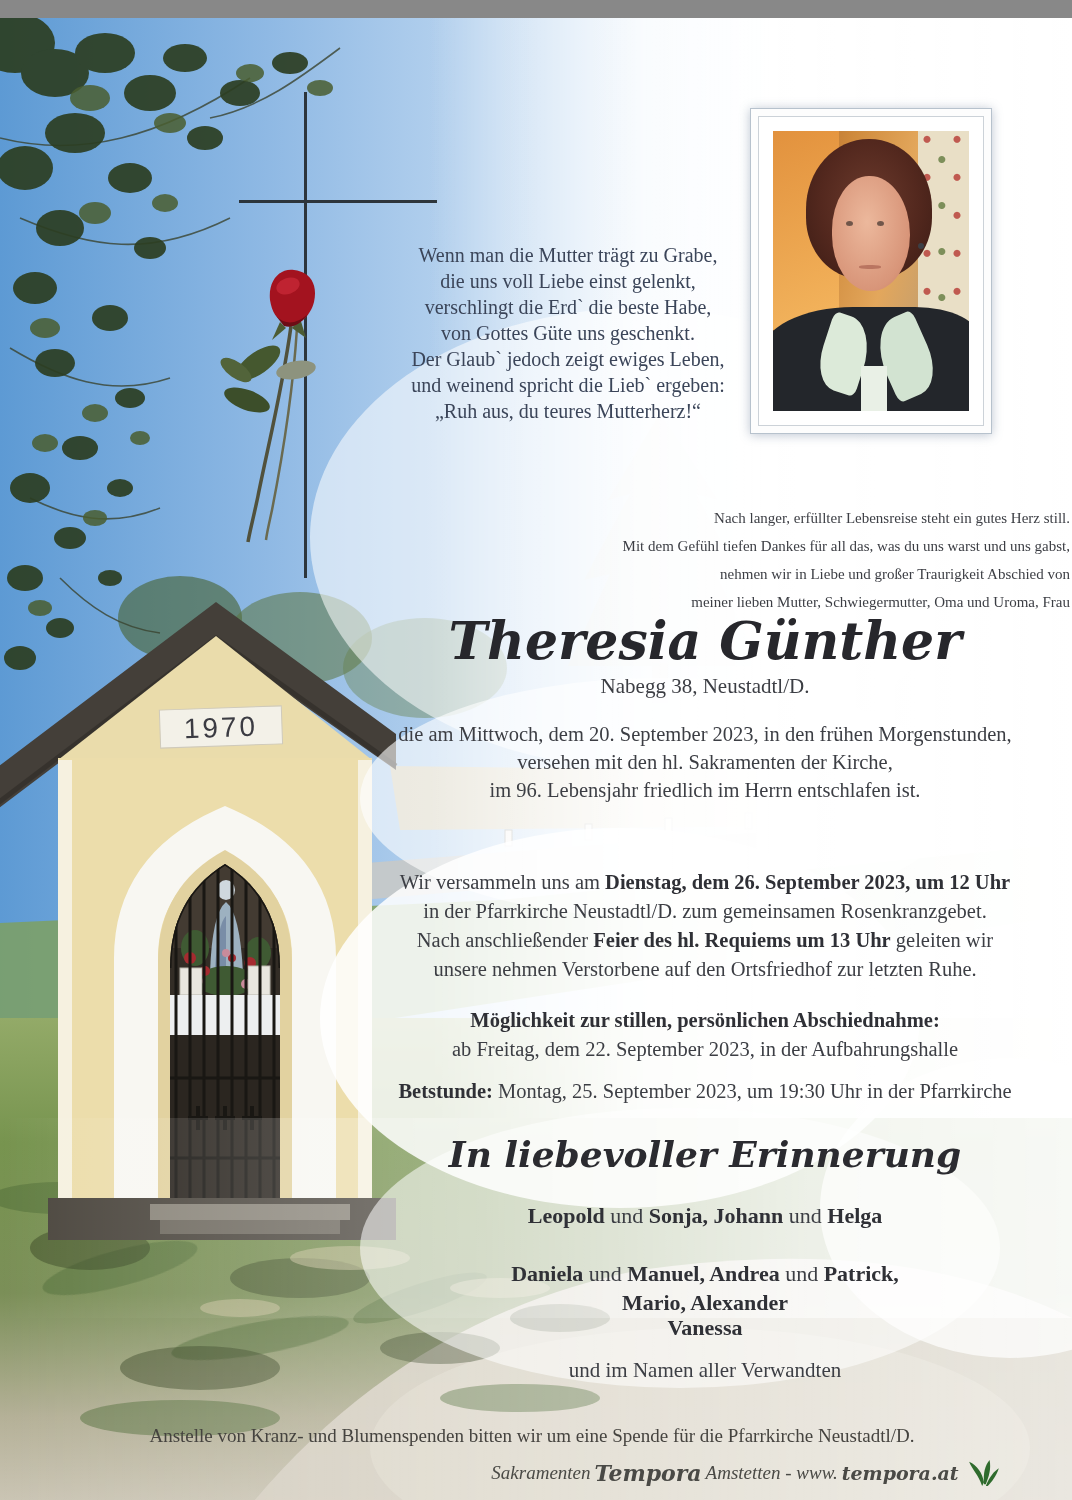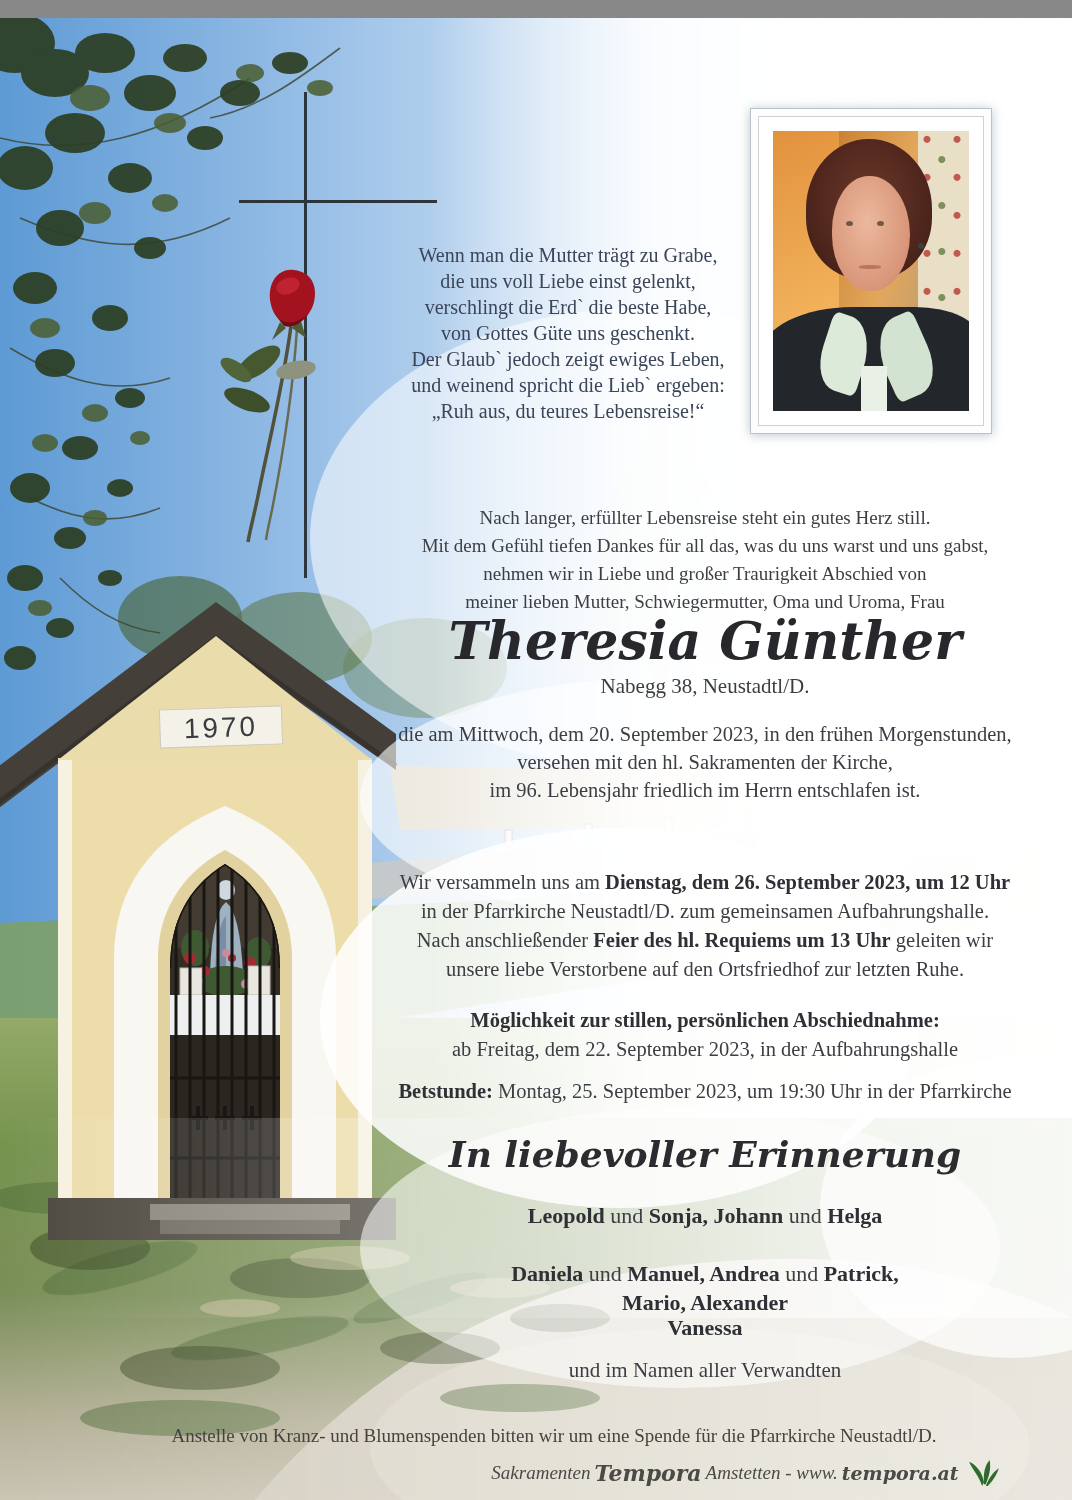--- a/index.html
+++ b/index.html
@@ -22,32 +22,32 @@
   .ph-eye{width:7px;height:5px;background:#4a3a33;border-radius:50%;opacity:.75;}
   .ph-mouth{left:44%;top:48%;width:22px;height:4px;background:#b06a58;border-radius:40%;opacity:.8;}
   .ph-body{left:-6%;bottom:-3%;width:112%;height:40%;background:#23262b;border-radius:42% 30% 0 0;}
   .ph-collar-l{left:25%;bottom:7%;width:23%;height:27%;background:#dcead9;transform:rotate(18deg);border-radius:12% 62% 12% 52%;}
   .ph-collar-r{right:20%;bottom:5%;width:25%;height:29%;background:#d2e3d1;transform:rotate(-24deg);border-radius:62% 12% 52% 12%;}
   .ph-shirt{left:45%;bottom:0;width:13%;height:16%;background:#e9f0e6;}
   .ph-ear{right:23%;top:40%;width:6px;height:6px;background:#3c3f46;border-radius:50%;}
   
   .tb{position:absolute;text-align:center;color:#3c3e44;}
   .poem{left:378px;top:224px;width:380px;font-size:20px;line-height:26px;color:#3b4559;}
-  .intro{left:340px;top:486px;width:730px;font-size:19px;line-height:28px;}
+  .intro{left:340px;top:486px;width:730px;font-size:15px;line-height:28px;text-align:right;}
   .name{left:340px;top:594px;width:730px;font-size:52px;line-height:58px;color:#27272c;}
   .script{font-family:"DejaVu Serif","Liberation Serif",serif;font-style:italic;font-weight:700;}
   .address{left:340px;top:656px;width:730px;font-size:21px;}
   .death{left:340px;top:702px;width:730px;font-size:20.5px;line-height:28px;}
   .assembly{left:340px;top:850px;width:730px;font-size:20.5px;line-height:29px;}
   .farewell{left:340px;top:988px;width:730px;font-size:20.5px;line-height:29px;}
   .vigil{left:340px;top:1062px;width:730px;font-size:20.5px;}
   .memhead{left:340px;top:1114px;width:730px;font-size:36px;line-height:44px;color:#2b2b30;}
   .fam{left:340px;width:730px;font-size:22px;line-height:29px;}
   .fam1{top:1183px;} .fam2{top:1241px;} .fam3{top:1295px;} .fam4{top:1338px;font-size:21px;}
-  .donation{left:124px;top:1407px;width:860px;font-size:19px;white-space:nowrap;color:#45433f;}
+  .donation{left:102px;top:1407px;width:860px;font-size:19px;white-space:nowrap;color:#45433f;}
   .footer{left:380px;top:1442px;width:730px;font-size:19px;font-style:italic;color:#4a4a46;
           display:flex;justify-content:center;align-items:center;gap:4px;}
   .footer .brand{font-size:22px;}
   b{font-weight:700;color:#2f3036;}
   .leaf{width:30px;height:26px;margin-left:6px;flex:none;}
 </style>
 </head>
 <body>
 
 <div class="page">
@@ -316,44 +316,44 @@
     </div>
   </div>
 
   <div class="tb poem">
     <div>Wenn man die Mutter trägt zu Grabe,</div>
     <div>die uns voll Liebe einst gelenkt,</div>
     <div>verschlingt die Erd` die beste Habe,</div>
     <div>von Gottes Güte uns geschenkt.</div>
     <div>Der Glaub` jedoch zeigt ewiges Leben,</div>
     <div>und weinend spricht die Lieb` ergeben:</div>
-    <div>„Ruh aus, du teures Lebensreise!“</div>
+    <div>„Ruh aus, du teures Mutterherz!“</div>
   </div>
 
   <div class="tb intro">
     <div>Nach langer, erfüllter Lebensreise steht ein gutes Herz still.</div>
     <div>Mit dem Gefühl tiefen Dankes für all das, was du uns warst und uns gabst,</div>
     <div>nehmen wir in Liebe und großer Traurigkeit Abschied von</div>
     <div>meiner lieben Mutter, Schwiegermutter, Oma und Uroma, Frau</div>
   </div>
 
   <div class="tb name script">Theresia Günther</div>
   <div class="tb address">Nabegg 38, Neustadtl/D.</div>
 
   <div class="tb death">
     <div>die am Mittwoch, dem 20. September 2023, in den frühen Morgenstunden,</div>
     <div>versehen mit den hl. Sakramenten der Kirche,</div>
     <div>im 96. Lebensjahr friedlich im Herrn entschlafen ist.</div>
   </div>
 
   <div class="tb assembly">
     <div><span>Wir versammeln uns am </span><b>Dienstag, dem 26. September 2023, um 12 Uhr</b></div>
-    <div>in der Pfarrkirche Neustadtl/D. zum gemeinsamen Aufbahrungshalle.</div>
+    <div>in der Pfarrkirche Neustadtl/D. zum gemeinsamen Rosenkranzgebet.</div>
     <div><span>Nach anschließender </span><b>Feier des hl. Requiems um 13 Uhr</b><span> geleiten wir</span></div>
-    <div>unsere liebe Verstorbene auf den Ortsfriedhof zur letzten Ruhe.</div>
+    <div>unsere nehmen Verstorbene auf den Ortsfriedhof zur letzten Ruhe.</div>
   </div>
 
   <div class="tb farewell">
     <div><b>Möglichkeit zur stillen, persönlichen Abschiednahme:</b></div>
     <div>ab Freitag, dem 22. September 2023, in der Aufbahrungshalle</div>
   </div>
 
   <div class="tb vigil">
     <b>Betstunde:</b><span> Montag, 25. September 2023, um 19:30 Uhr in der Pfarrkirche</span>
   </div>

